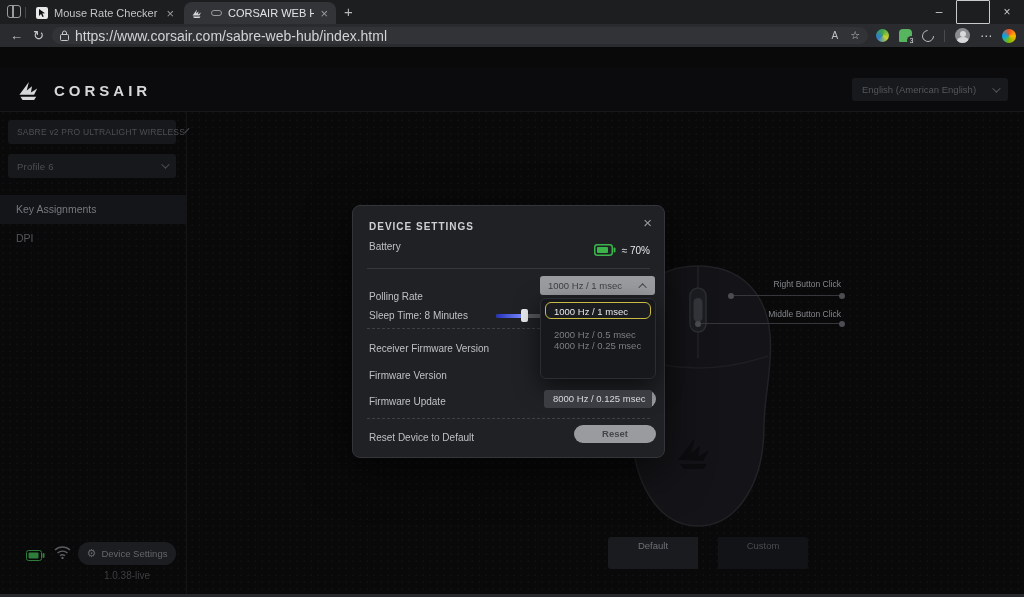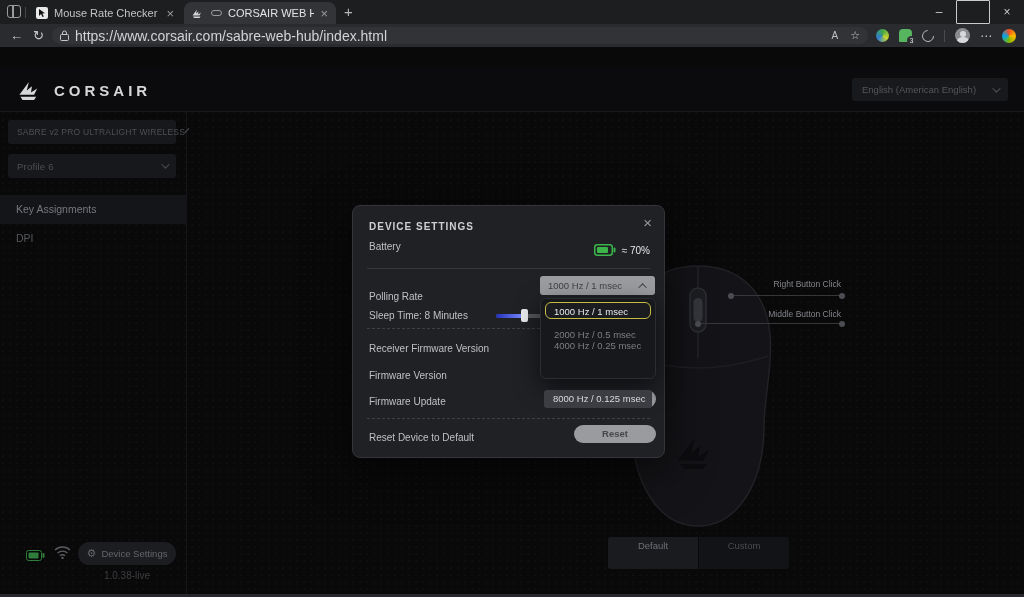--- a/index.html
+++ b/index.html
@@ -72,21 +72,21 @@
 
   
   .mouse { position:absolute; left:598px; top:260px; z-index:1; }
   .co-label { position:absolute; width:130px; text-align:right; font-size:8.5px; color:#84868b; z-index:1; }
   .co-line { position:absolute; height:1px; background:#36373b; z-index:1; }
   .co-line::before, .co-line::after { content:""; position:absolute; top:-2.5px; width:6px; height:6px; border-radius:50%; background:#4c4d52; }
   .co-line::before { left:-3px; } .co-line::after { right:-3px; }
 
   .seg-btn { position:absolute; top:537px; height:32px; line-height:17px; text-align:center; font-size:9.5px; z-index:1; }
   .seg-default { left:608px; width:90px; background:#1a1b1f; color:#6e7075; border-radius:3px 0 0 3px; }
-  .seg-custom { left:699px; width:90px; background:#121317; color:#494b4f; border-radius:0 3px 3px 0; }
+  .seg-custom { left:718px; width:90px; background:#121317; color:#494b4f; border-radius:0 3px 3px 0; }
 
   
   .modal { position:absolute; left:352px; top:205px; width:313px; height:253px; background:#1f2125; border:1px solid #34353a; border-radius:8px; box-shadow:0 12px 45px rgba(0,0,0,.65); z-index:10; }
   .m-title { position:absolute; left:16px; top:15px; font-size:10px; font-weight:bold; letter-spacing:1px; color:#cfd0d3; }
   .m-close { position:absolute; right:12px; top:8px; font-size:15px; color:#97989c; }
   .m-label { position:absolute; left:16px; font-size:10px; color:#bfc0c4; }
   .m-div { position:absolute; left:14px; right:14px; border-top:1px solid #37383d; }
   .m-div.dashed { border-top:1px dashed #3f4045; }
   .batt-val { position:absolute; right:14px; top:38px; display:flex; align-items:center; gap:6px; font-size:10px; color:#e6e7e9; }
   .m-btn { position:absolute; left:221px; width:82px; height:18px; background:#9a9b9f; border-radius:9px; text-align:center; line-height:18px; font-size:9.5px; font-weight:bold; color:#46474b; }

